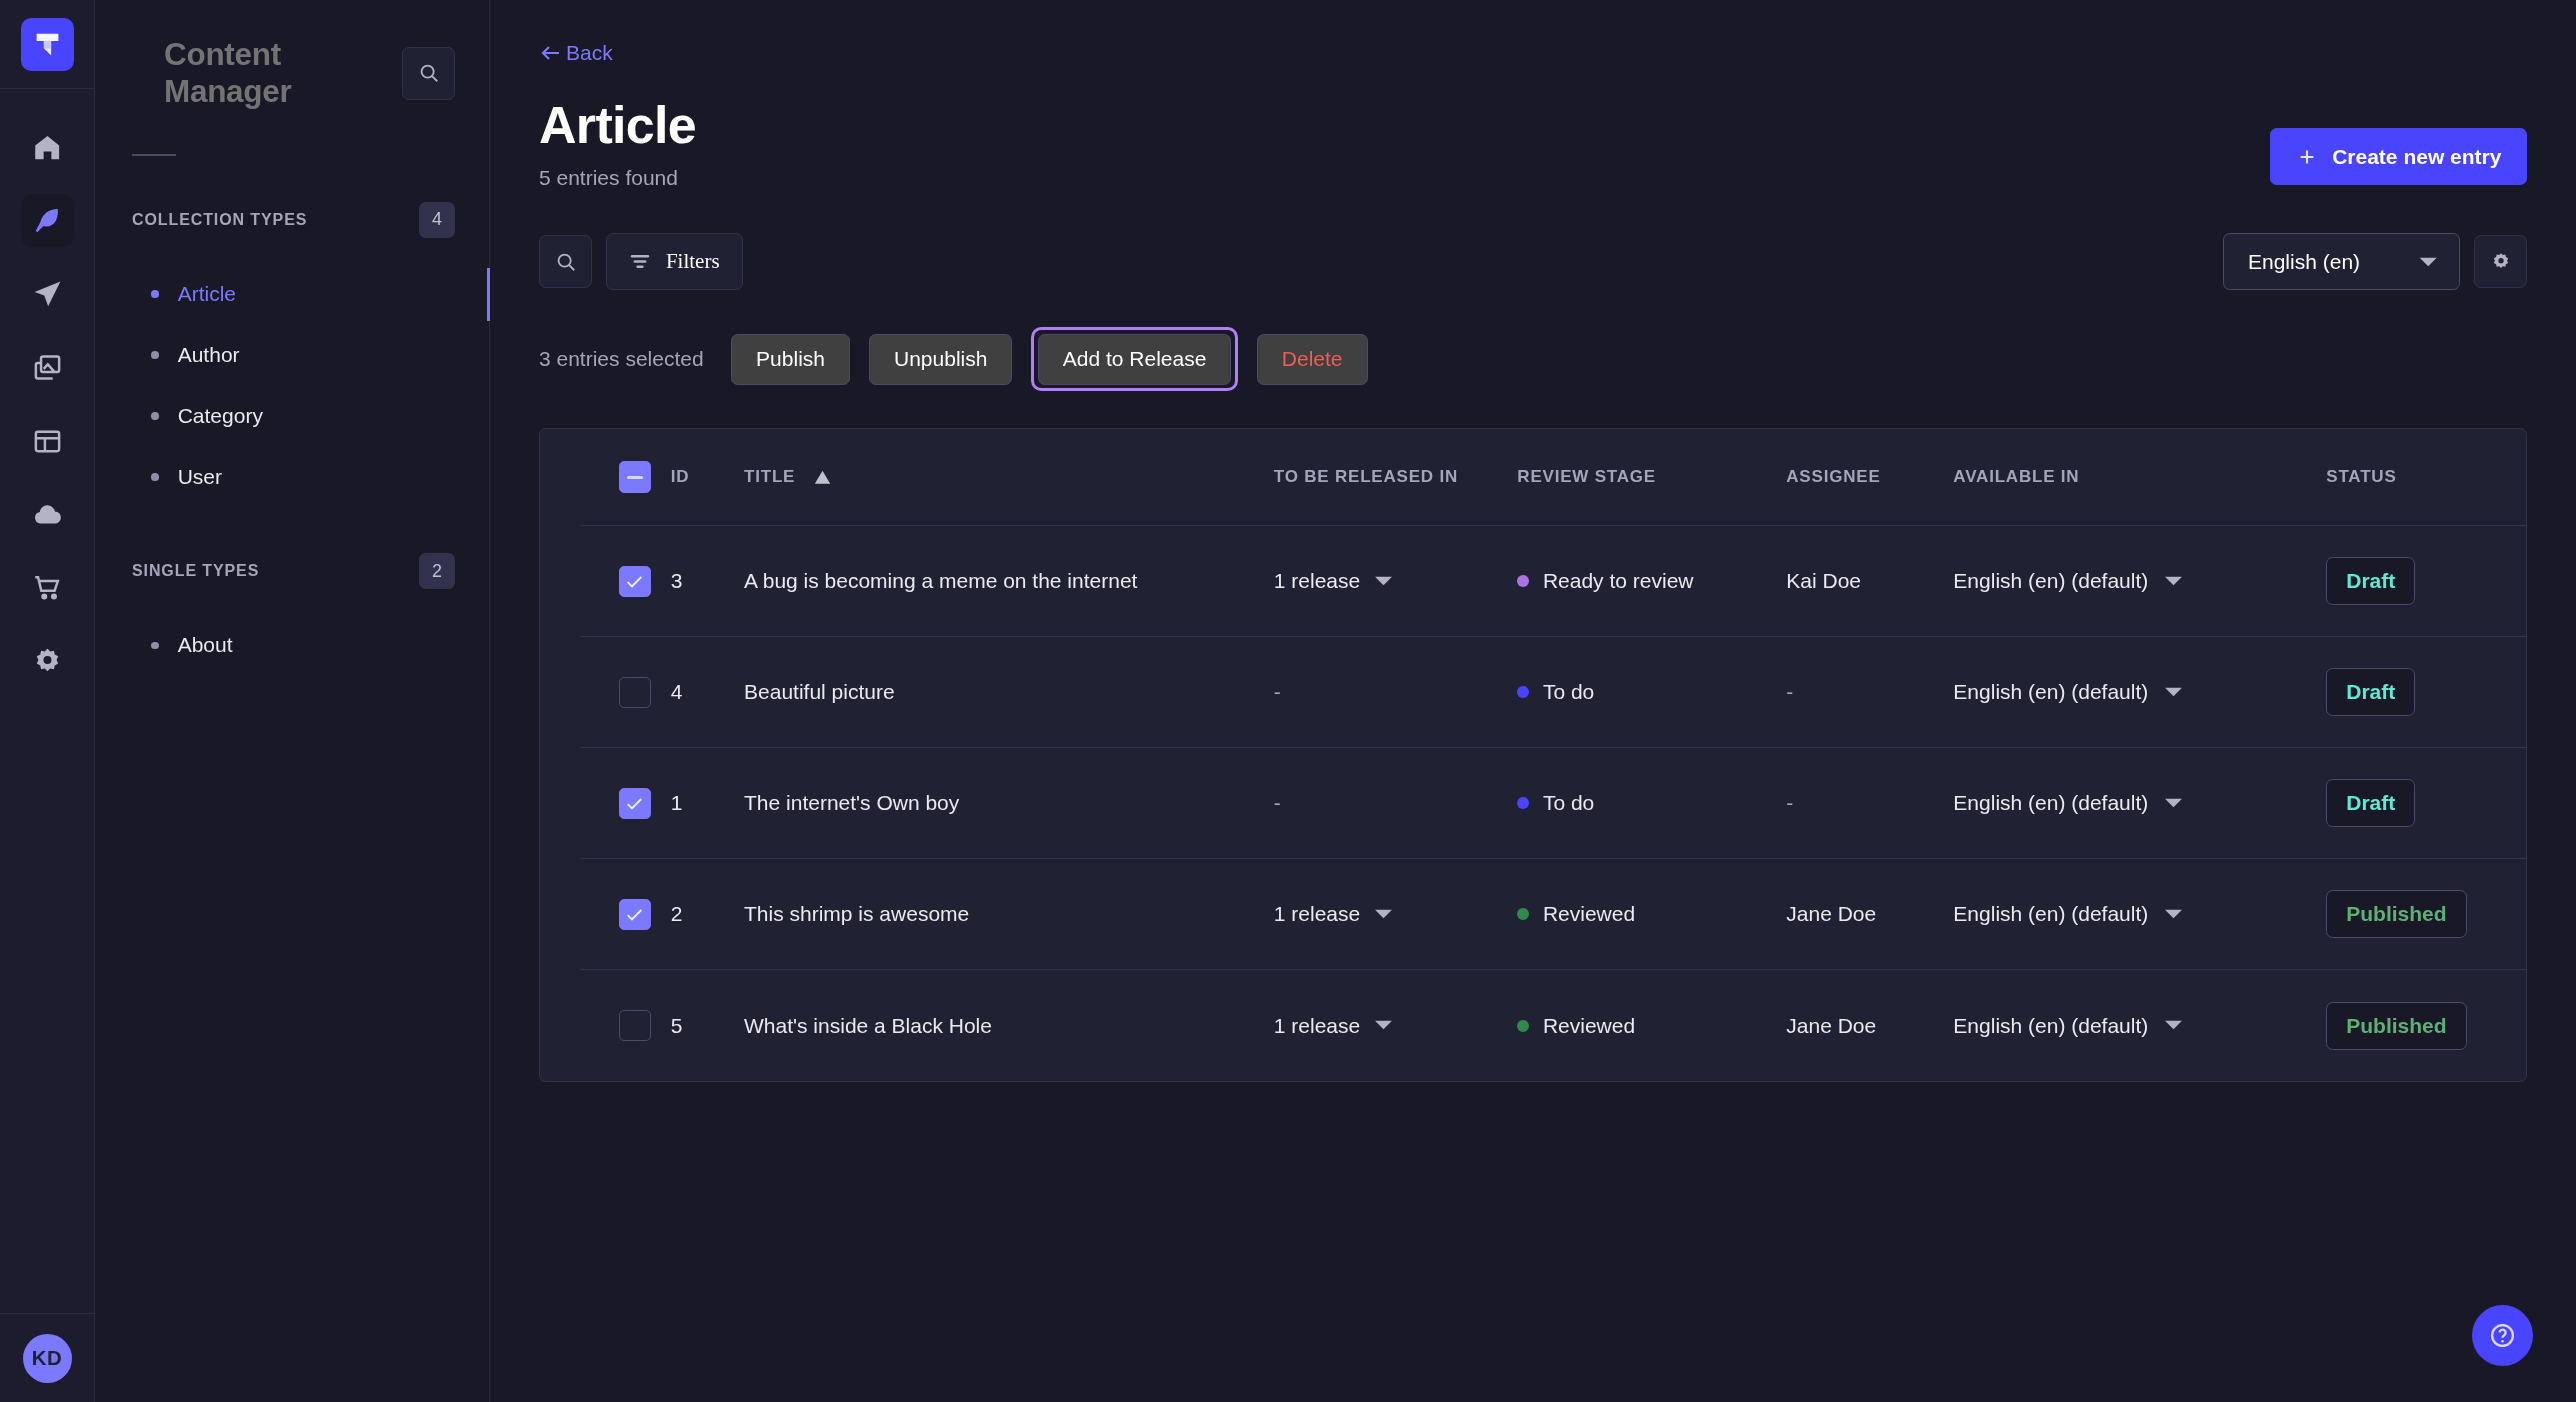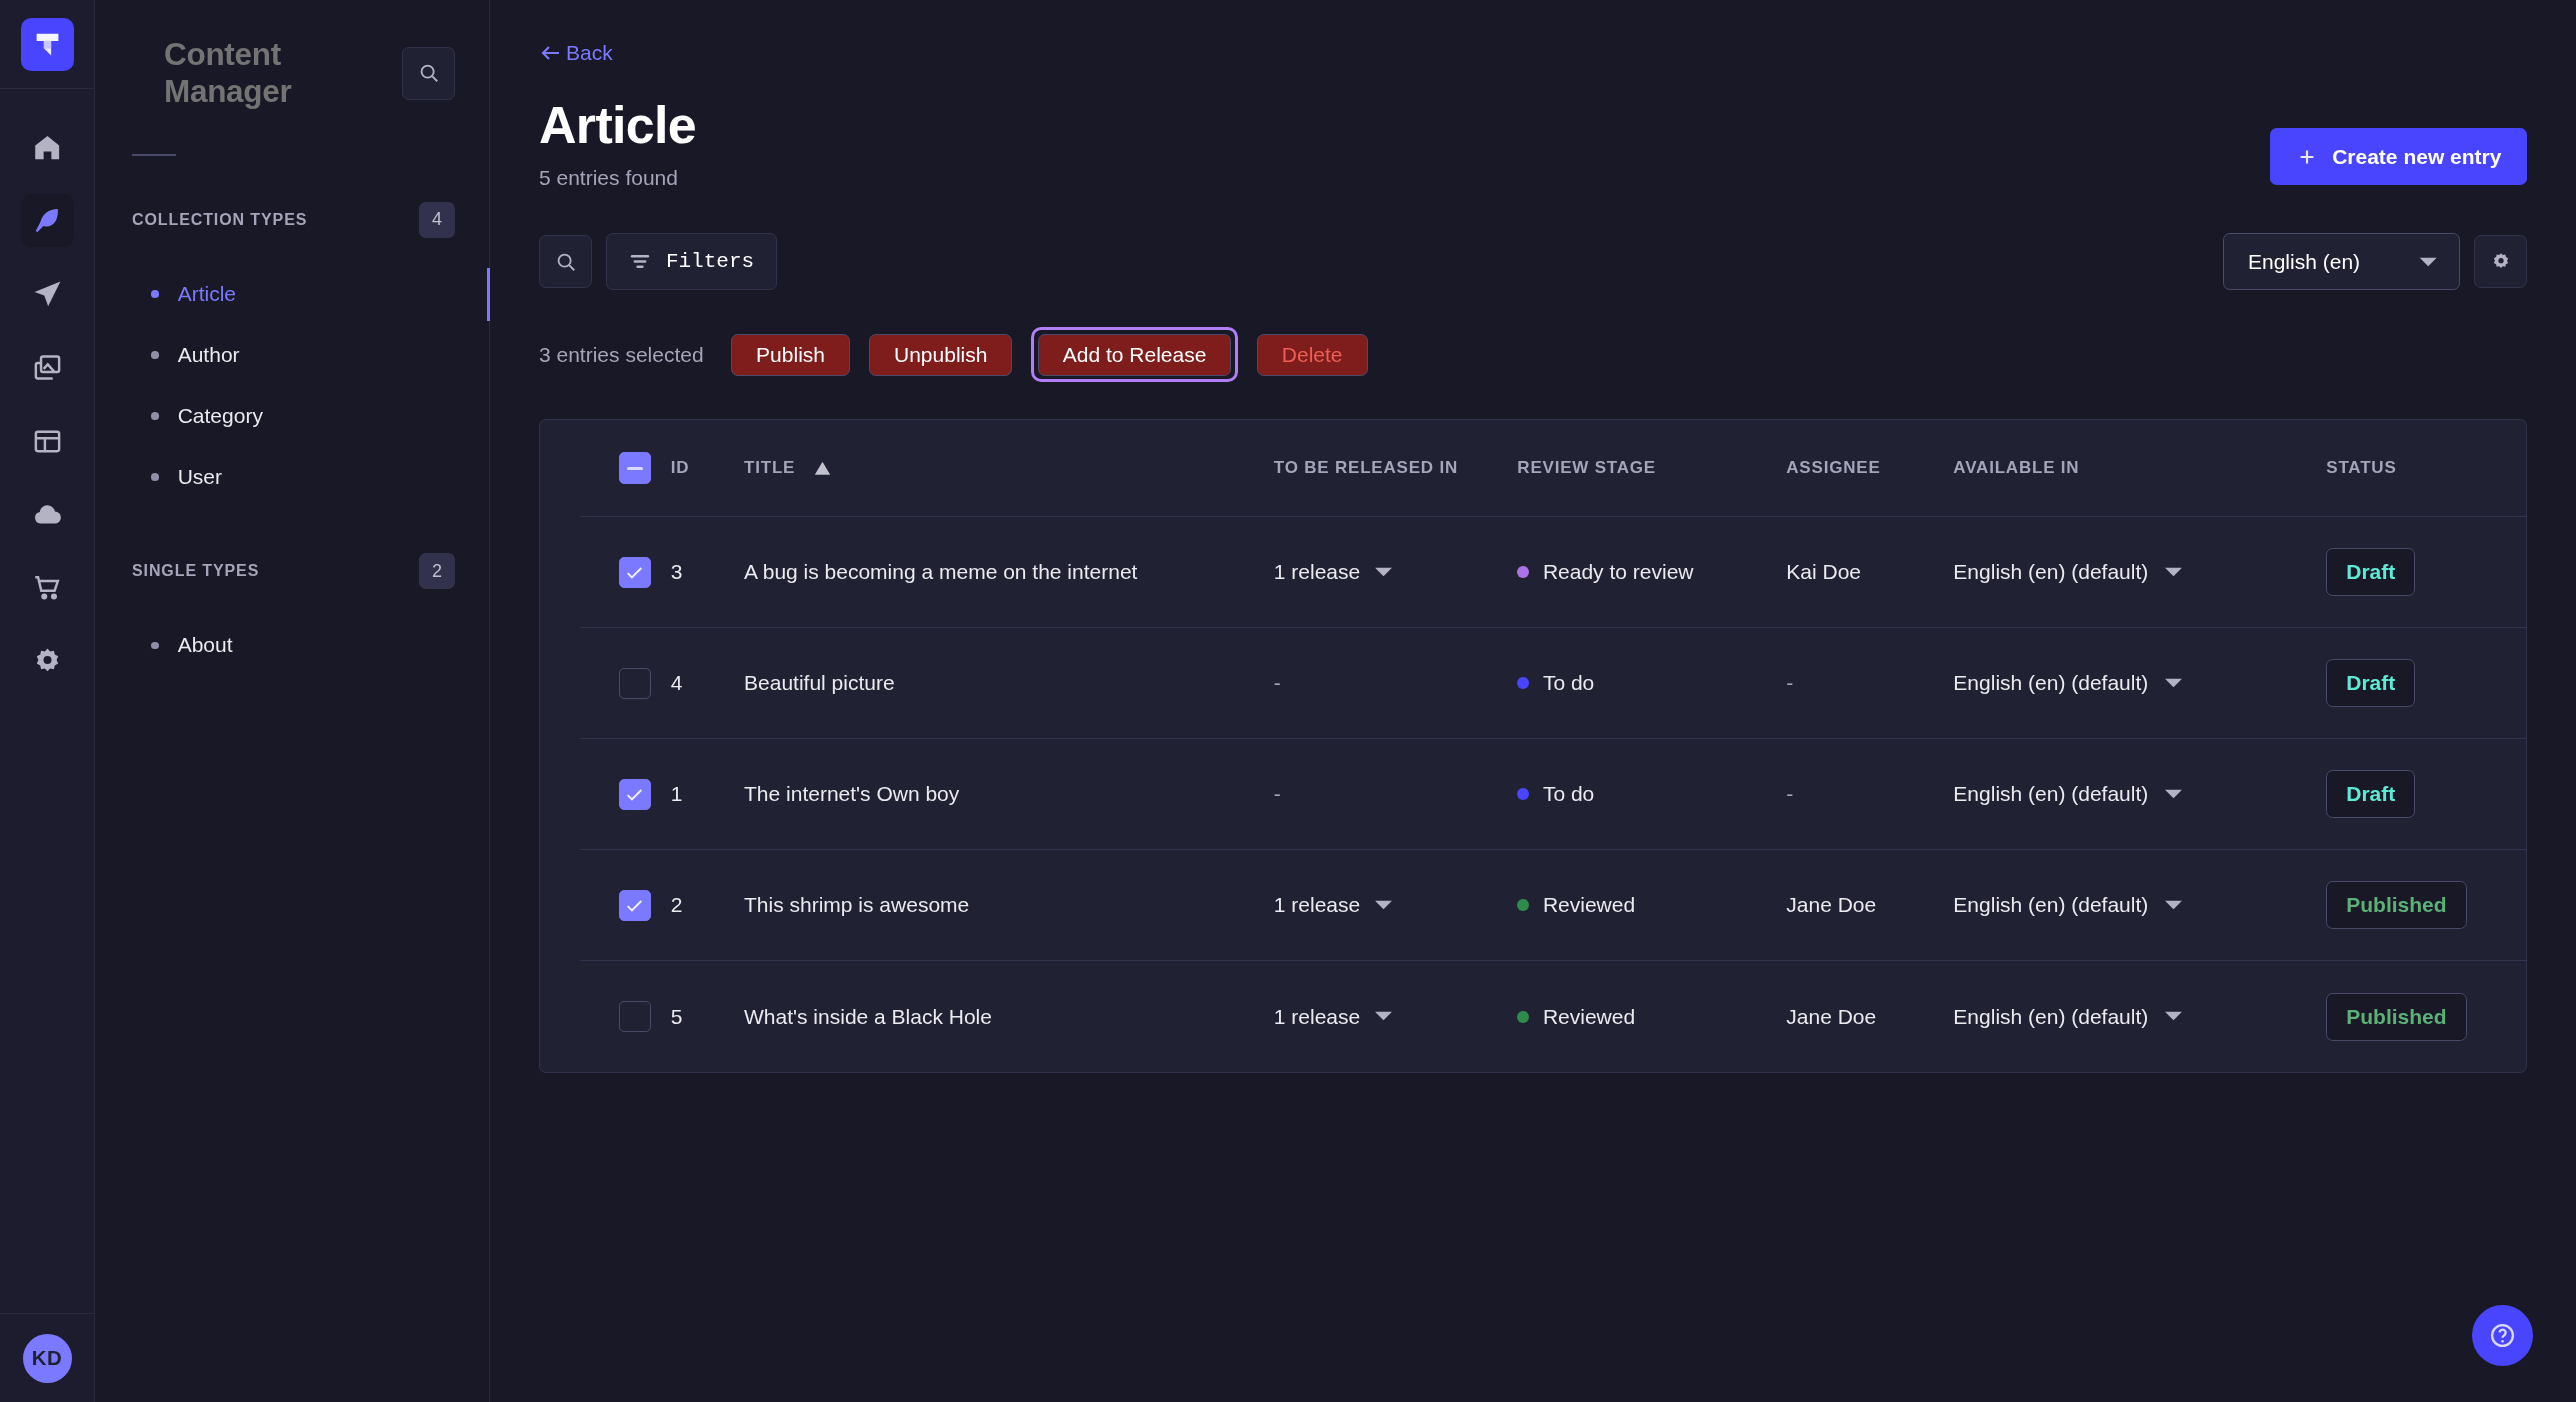--- a/index.html
+++ b/index.html
@@ -131,39 +131,39 @@
     display: flex; align-items: center; justify-content: space-between;
   }
   .toolbar-left { display: flex; align-items: center; gap: 13.6px; }
   .toolbar-right { display: flex; align-items: center; gap: 14px; text-align: center; }
   .ghost-btn {
     display: inline-flex; align-items: center; gap: 15.3px;
     height: 57px; padding: 0 22px;
     border: 1.7px solid #32324d; border-radius: 6.8px;
     background: #212134; color: #ffffff;
     font-size: 21px; cursor: pointer;
-    font-family: Liberation Mono, monospace;
+    font-family: Liberation Serif, serif;
   }
   .select-box {
     display: inline-flex; align-items: center; justify-content: space-between; gap: 31px;
     height: 57px; padding: 0 20.4px 0 24px; min-width: 237px;
     border: 1.7px solid #4a4a6a; border-radius: 6.8px;
     background: #212134; color: #ffffff;
     font-size: 21px; cursor: pointer;
   }
 
   .bulk-bar {
     margin-top: 37px;
     display: flex; align-items: center; gap: 19px;
   }
   .bulk-count { font-size: 21px; color: #a5a5ba; margin-right: 8.5px; }
   .bulk-btn {
-    height: 42px; padding: 0 24px;
+    height: 51px; padding: 0 24px;
     border: 1.7px solid #4a4a6a; border-radius: 6.8px;
-    background: #7f1d1d; color: #ffffff;
+    background: #404040; color: #ffffff;
     font-size: 21px; cursor: pointer;
     font-family: "Liberation Sans", sans-serif;
     display: inline-flex; align-items: center;
   }
   .bulk-btn.danger { color: #ee5e52; border-color: #4a4a6a; }
   .focus-wrap {
     border: 3.4px solid #b07ef5; border-radius: 10.2px; padding: 3.4px;
     display: inline-flex;
   }
   .focus-wrap .bulk-btn { border-color: #4a4a6a; }

